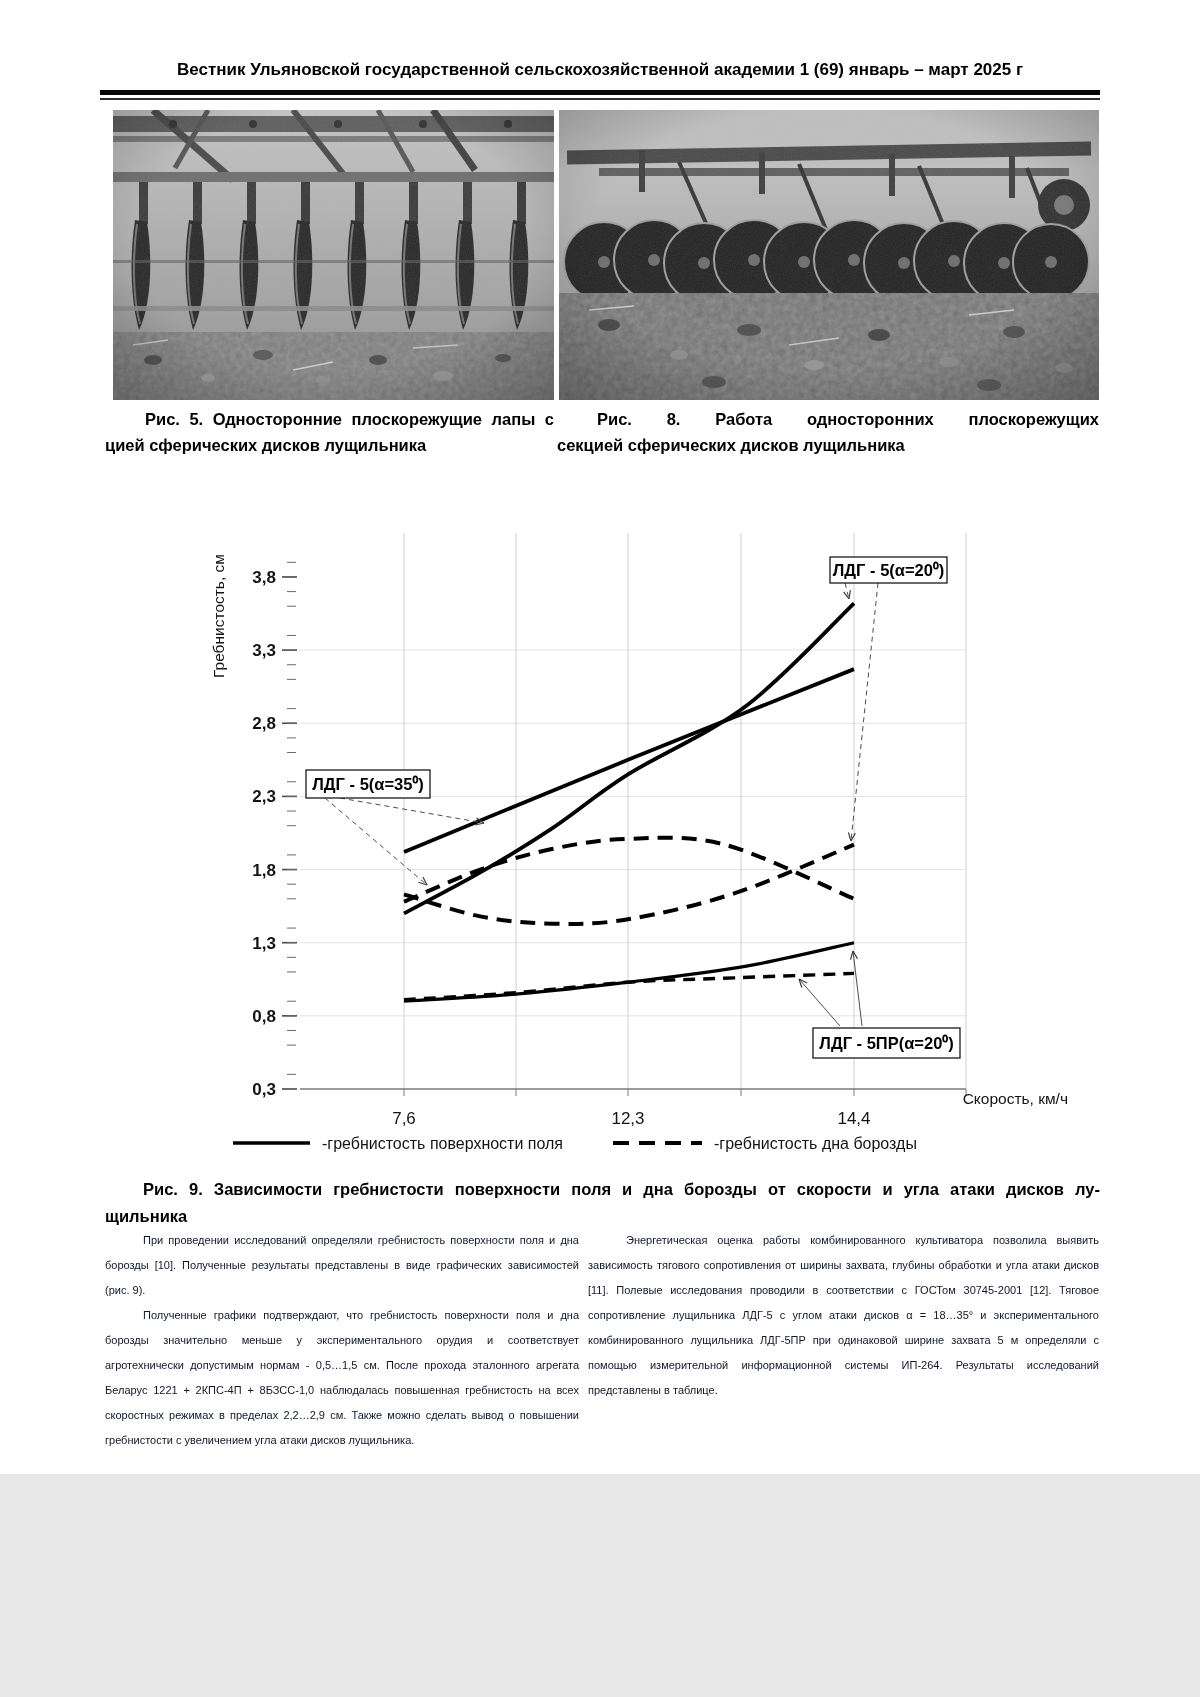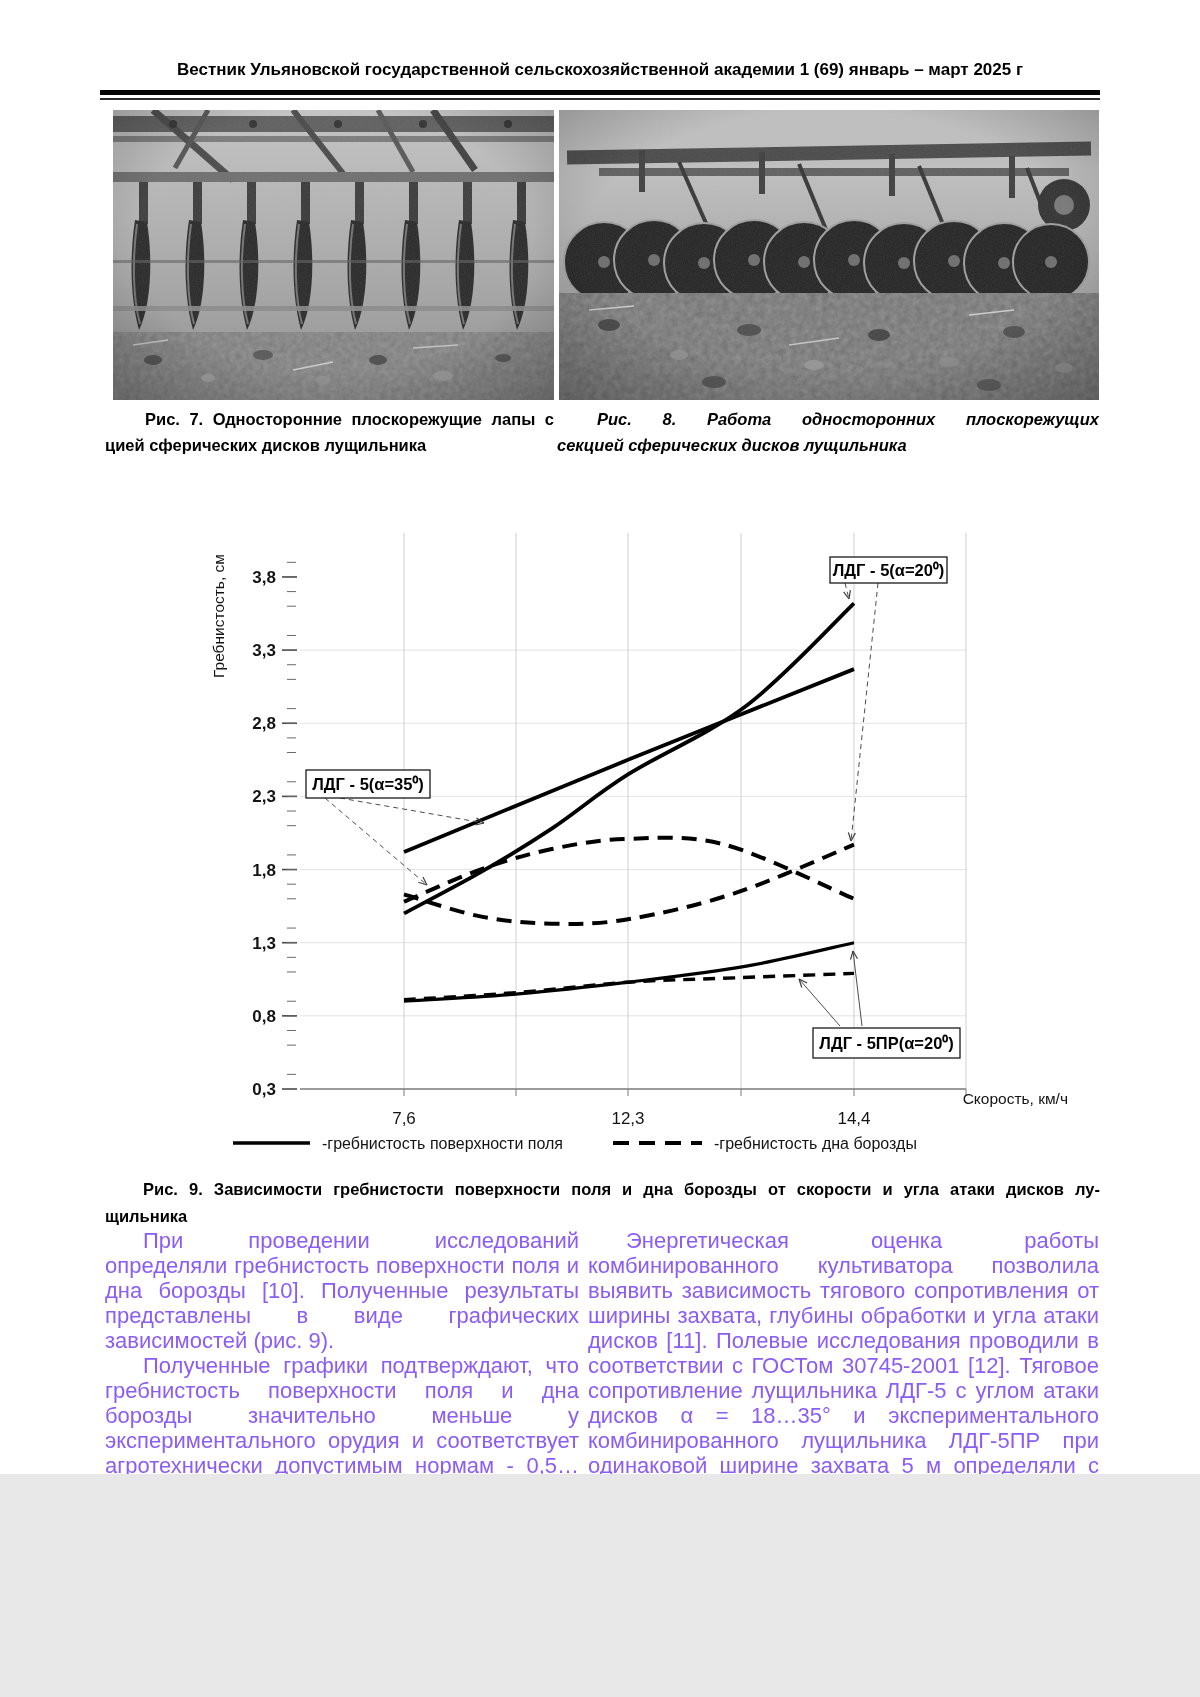--- a/index.html
+++ b/index.html
@@ -8,21 +8,21 @@
   .abs{position:absolute;}
   .hdr{top:60px;left:100px;width:1000px;text-align:center;font-weight:bold;font-size:17px;color:#000;}
   .rule-thick{top:90px;left:100px;width:1000px;height:5px;background:#050505;}
   .rule-thin{top:98px;left:100px;width:1000px;height:2px;background:#2b2b2b;}
   .photo{border:0;display:block;}
   .cap{font-weight:bold;font-size:16.5px;line-height:26px;color:#000;}
   .capline{display:block;}
   .jl{text-align:justify;text-align-last:justify;}
   .ind40{padding-left:40px;}
   .ind38{padding-left:38px;}
-  .body-col{font-size:22px;line-height:25px;text-align:justify;color:#8b5cf6;}
+  .body-col{font-size:11px;line-height:25px;text-align:justify;color:#0f172a;}
   .body-col p{margin:0;text-indent:38px;}
   .fig9cap{font-weight:bold;font-size:16.5px;line-height:27px;color:#000;}
   .pagenum{font-weight:bold;font-size:19px;color:#000;text-align:right;}
   .blue-bottom{left:0;top:1691px;width:1200px;height:6px;background:#2a5ca8;}
   .blue-right{left:1194px;top:1556px;width:6px;height:141px;background:#2a5ca8;}
   svg text{font-family:"Liberation Sans",sans-serif;}
 </style>
 </head>
 <body>
 
@@ -198,24 +198,24 @@
         <ellipse cx="430" cy="275" rx="12" ry="6" fill="#575757"></ellipse>
       <line x1="30" y1="200" x2="75" y2="196" stroke="#cccccc" stroke-width="1.5"></line>
       <line x1="230" y1="235" x2="280" y2="228" stroke="#c7c7c7" stroke-width="1.5"></line>
       <line x1="410" y1="205" x2="455" y2="200" stroke="#cfcfcf" stroke-width="1.5"></line>
     </g>
     <rect width="540" height="290" filter="url(#grainR)" opacity="0.33"></rect>
     <rect width="540" height="290" fill="url(#vigR)"></rect>
   </svg>
 
   <div class="abs cap" style="left:105px;top:406px;width:449px;">
-    <span class="capline jl ind40">Рис. 7. Односторонние плоскорежущие лапы с</span>
+    <span class="capline jl ind40">Рис. 5. Односторонние плоскорежущие лапы с</span>
     <span class="capline">цией сферических дисков лущильника</span>
   </div>
-  <div class="abs cap" style="left:557px;top:406px;width:542px;font-style:italic;">
+  <div class="abs cap" style="left:557px;top:406px;width:542px;">
     <span class="capline jl ind40">Рис. 8. Работа односторонних плоскорежущих</span>
     <span class="capline">секцией сферических дисков лущильника</span>
   </div>
 
   <svg id="chart-svg" class="abs" style="left:180px;top:490px;" width="920" height="670" viewBox="180 490 920 670" role="img">
       <line x1="300" y1="1015.85" x2="966" y2="1015.85" stroke="#e3e3e3" stroke-width="1"></line>
       <line x1="300" y1="942.7" x2="966" y2="942.7" stroke="#e3e3e3" stroke-width="1"></line>
       <line x1="300" y1="869.55" x2="966" y2="869.55" stroke="#e3e3e3" stroke-width="1"></line>
       <line x1="300" y1="796.4000000000001" x2="966" y2="796.4000000000001" stroke="#e3e3e3" stroke-width="1"></line>
       <line x1="300" y1="723.25" x2="966" y2="723.25" stroke="#e3e3e3" stroke-width="1"></line>

